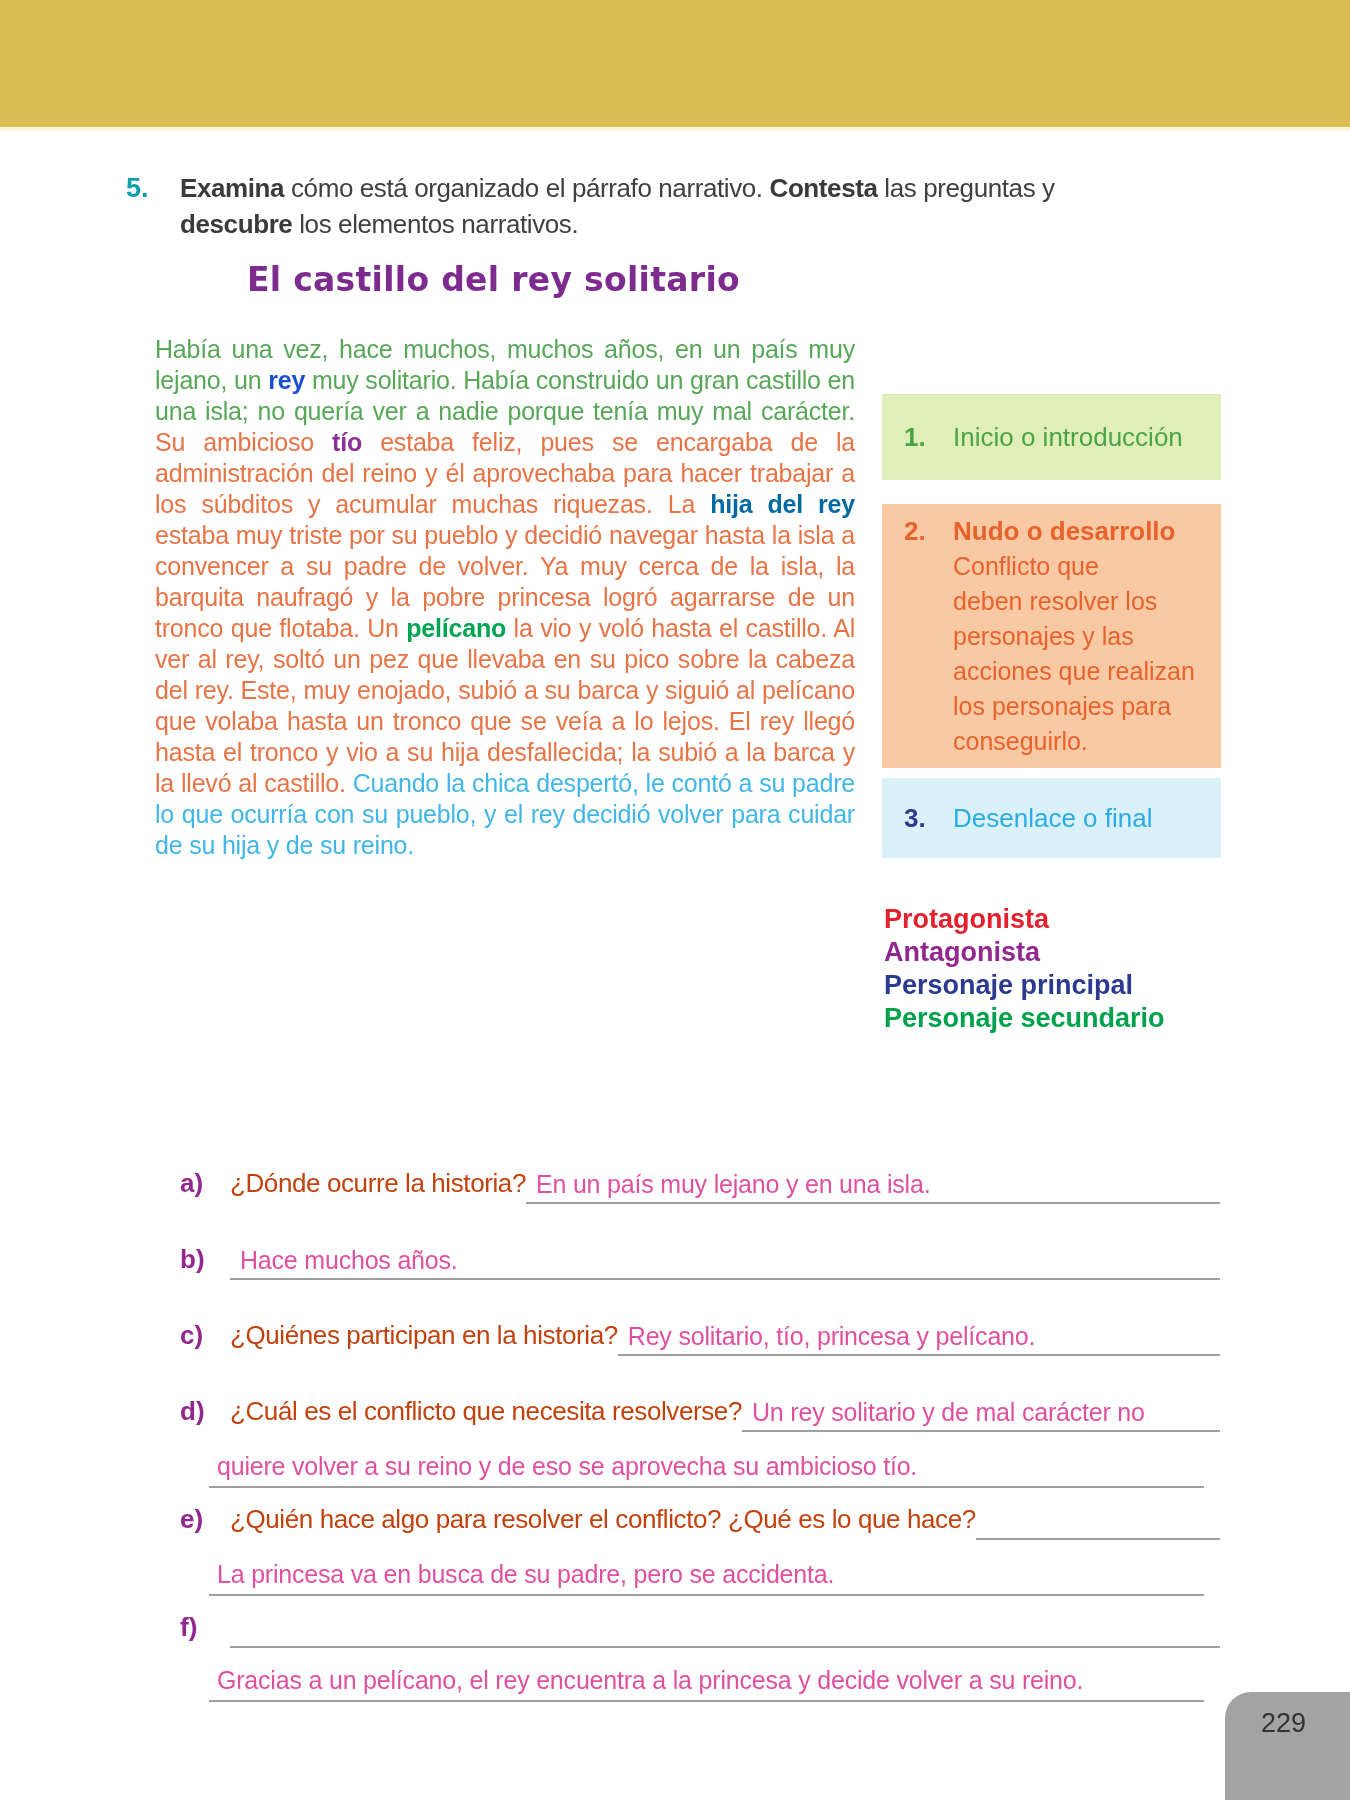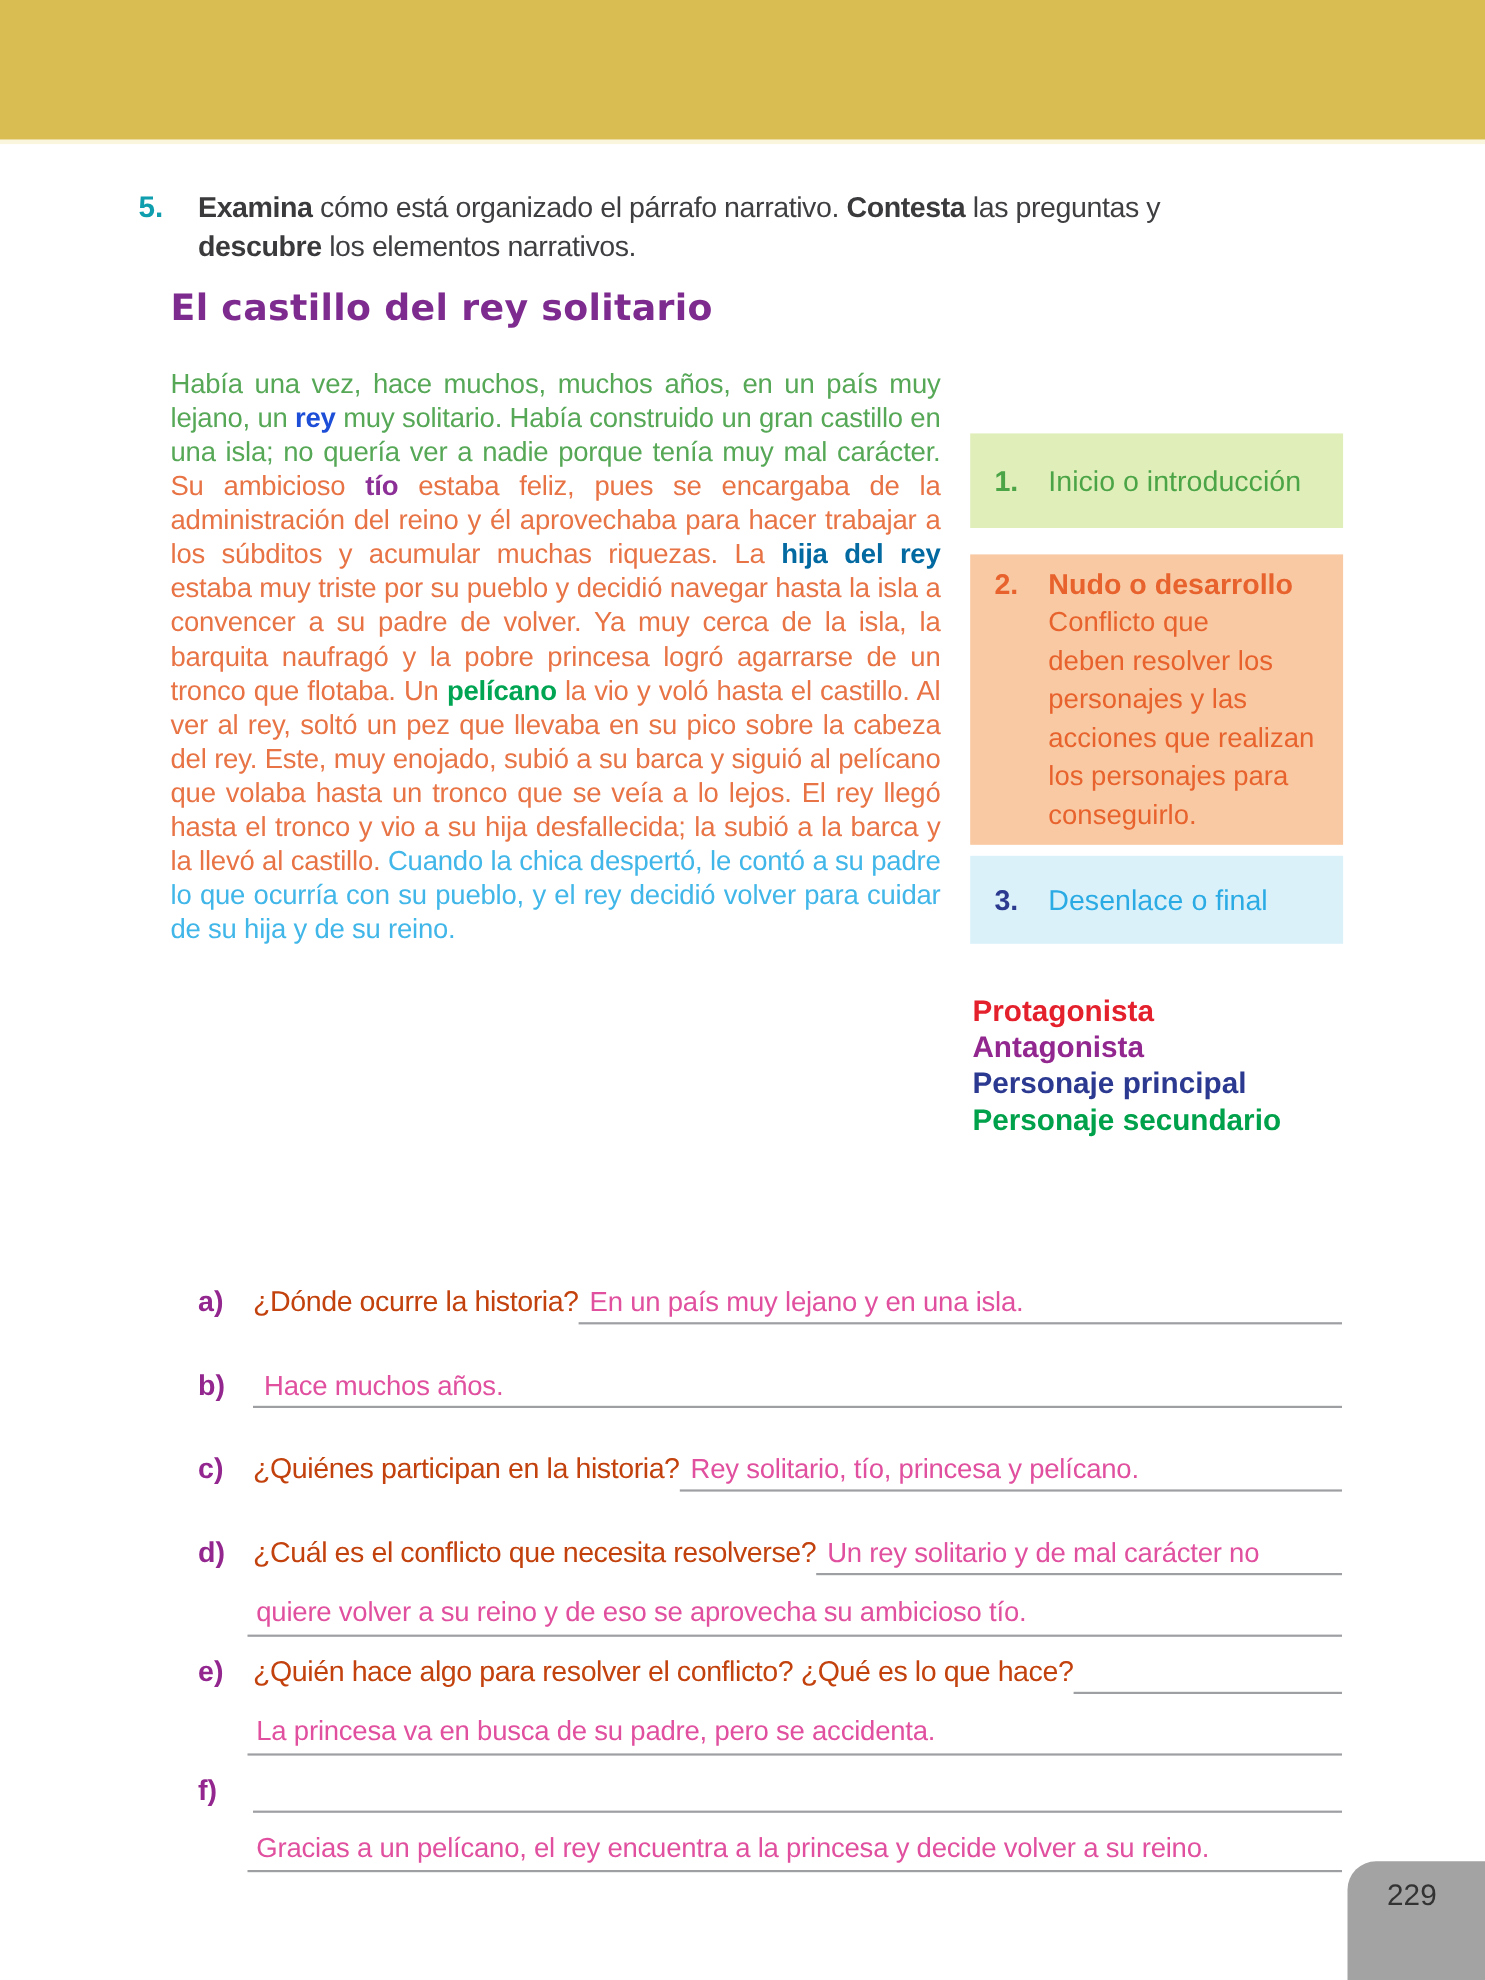--- a/index.html
+++ b/index.html
@@ -10,21 +10,21 @@
   .band{position:absolute;left:0;top:0;width:1350px;height:127px;background:#d9bc52;}
   .band-edge{position:absolute;left:0;top:127px;width:1350px;height:4px;background:#faf5dd;}
 
   
   .exercise{position:absolute;left:126px;top:170px;width:990px;display:flex;align-items:flex-start;}
   .ex-num{width:54px;flex:0 0 54px;font-size:27px;font-weight:bold;color:#0f9eae;line-height:36px;}
   .ex-text{margin:0;flex:1;font-size:26px;line-height:36px;color:#3f3f42;letter-spacing:-0.4px;}
   .ex-text b{font-weight:bold;color:#3a3a3c;}
 
   
-  .story-title{position:absolute;left:155px;top:260px;width:585px;margin:0;text-align:left;
+  .story-title{position:absolute;left:155px;top:260px;width:585px;margin:0;text-align:right;
     font-size:33px;font-weight:800;color:#7e2b8f;letter-spacing:0.3px;font-family:"DejaVu Sans",sans-serif;}
 
   
   .story{position:absolute;left:155px;top:334px;width:700px;margin:0;font-size:25px;line-height:31px;
     text-align:justify;letter-spacing:-0.2px;}
   .sg-b{font-weight:bold;}
   .sg-green{color:#56a857;}
   .sg-red{color:#1d4ed8;}
   .sg-orange{color:#e87345;}
   .sg-purple{color:#8c2f96;}
@@ -54,21 +54,21 @@
   .cl-purple{color:#92278f;}
   .cl-blue{color:#2b3990;}
   .cl-green{color:#00a14b;}
 
   
   .q-row{position:absolute;left:180px;width:1040px;height:44px;display:flex;align-items:flex-end;}
   .q-letter{flex:0 0 50px;font-size:26px;font-weight:bold;color:#93278f;padding-bottom:5px;}
   .q-text{font-size:26px;color:#c2410c;letter-spacing:-0.4px;padding-bottom:5px;white-space:nowrap;}
   .q-line{flex:1;border-bottom:2px solid #9d9fa2;padding:0 0 3px 10px;white-space:nowrap;overflow:hidden;}
   .q-answer{font-size:25px;color:#e0509f;letter-spacing:-0.2px;}
-  .q-cont{position:absolute;left:225px;width:995px;height:44px;box-sizing:border-box;
+  .q-cont{position:absolute;left:209px;width:995px;height:44px;box-sizing:border-box;
     border-bottom:2px solid #9d9fa2;padding:8px 0 3px 8px;white-space:nowrap;overflow:hidden;}
 
   
   .page-num-box{position:absolute;left:1225px;top:1692px;width:125px;height:108px;background:#a3a3a3;
     border-top-left-radius:26px;box-sizing:border-box;padding:16px 0 0 36px;}
   .page-num-box span{font-size:27px;color:#333333;}
 </style>
 </head>
 <body>
 

